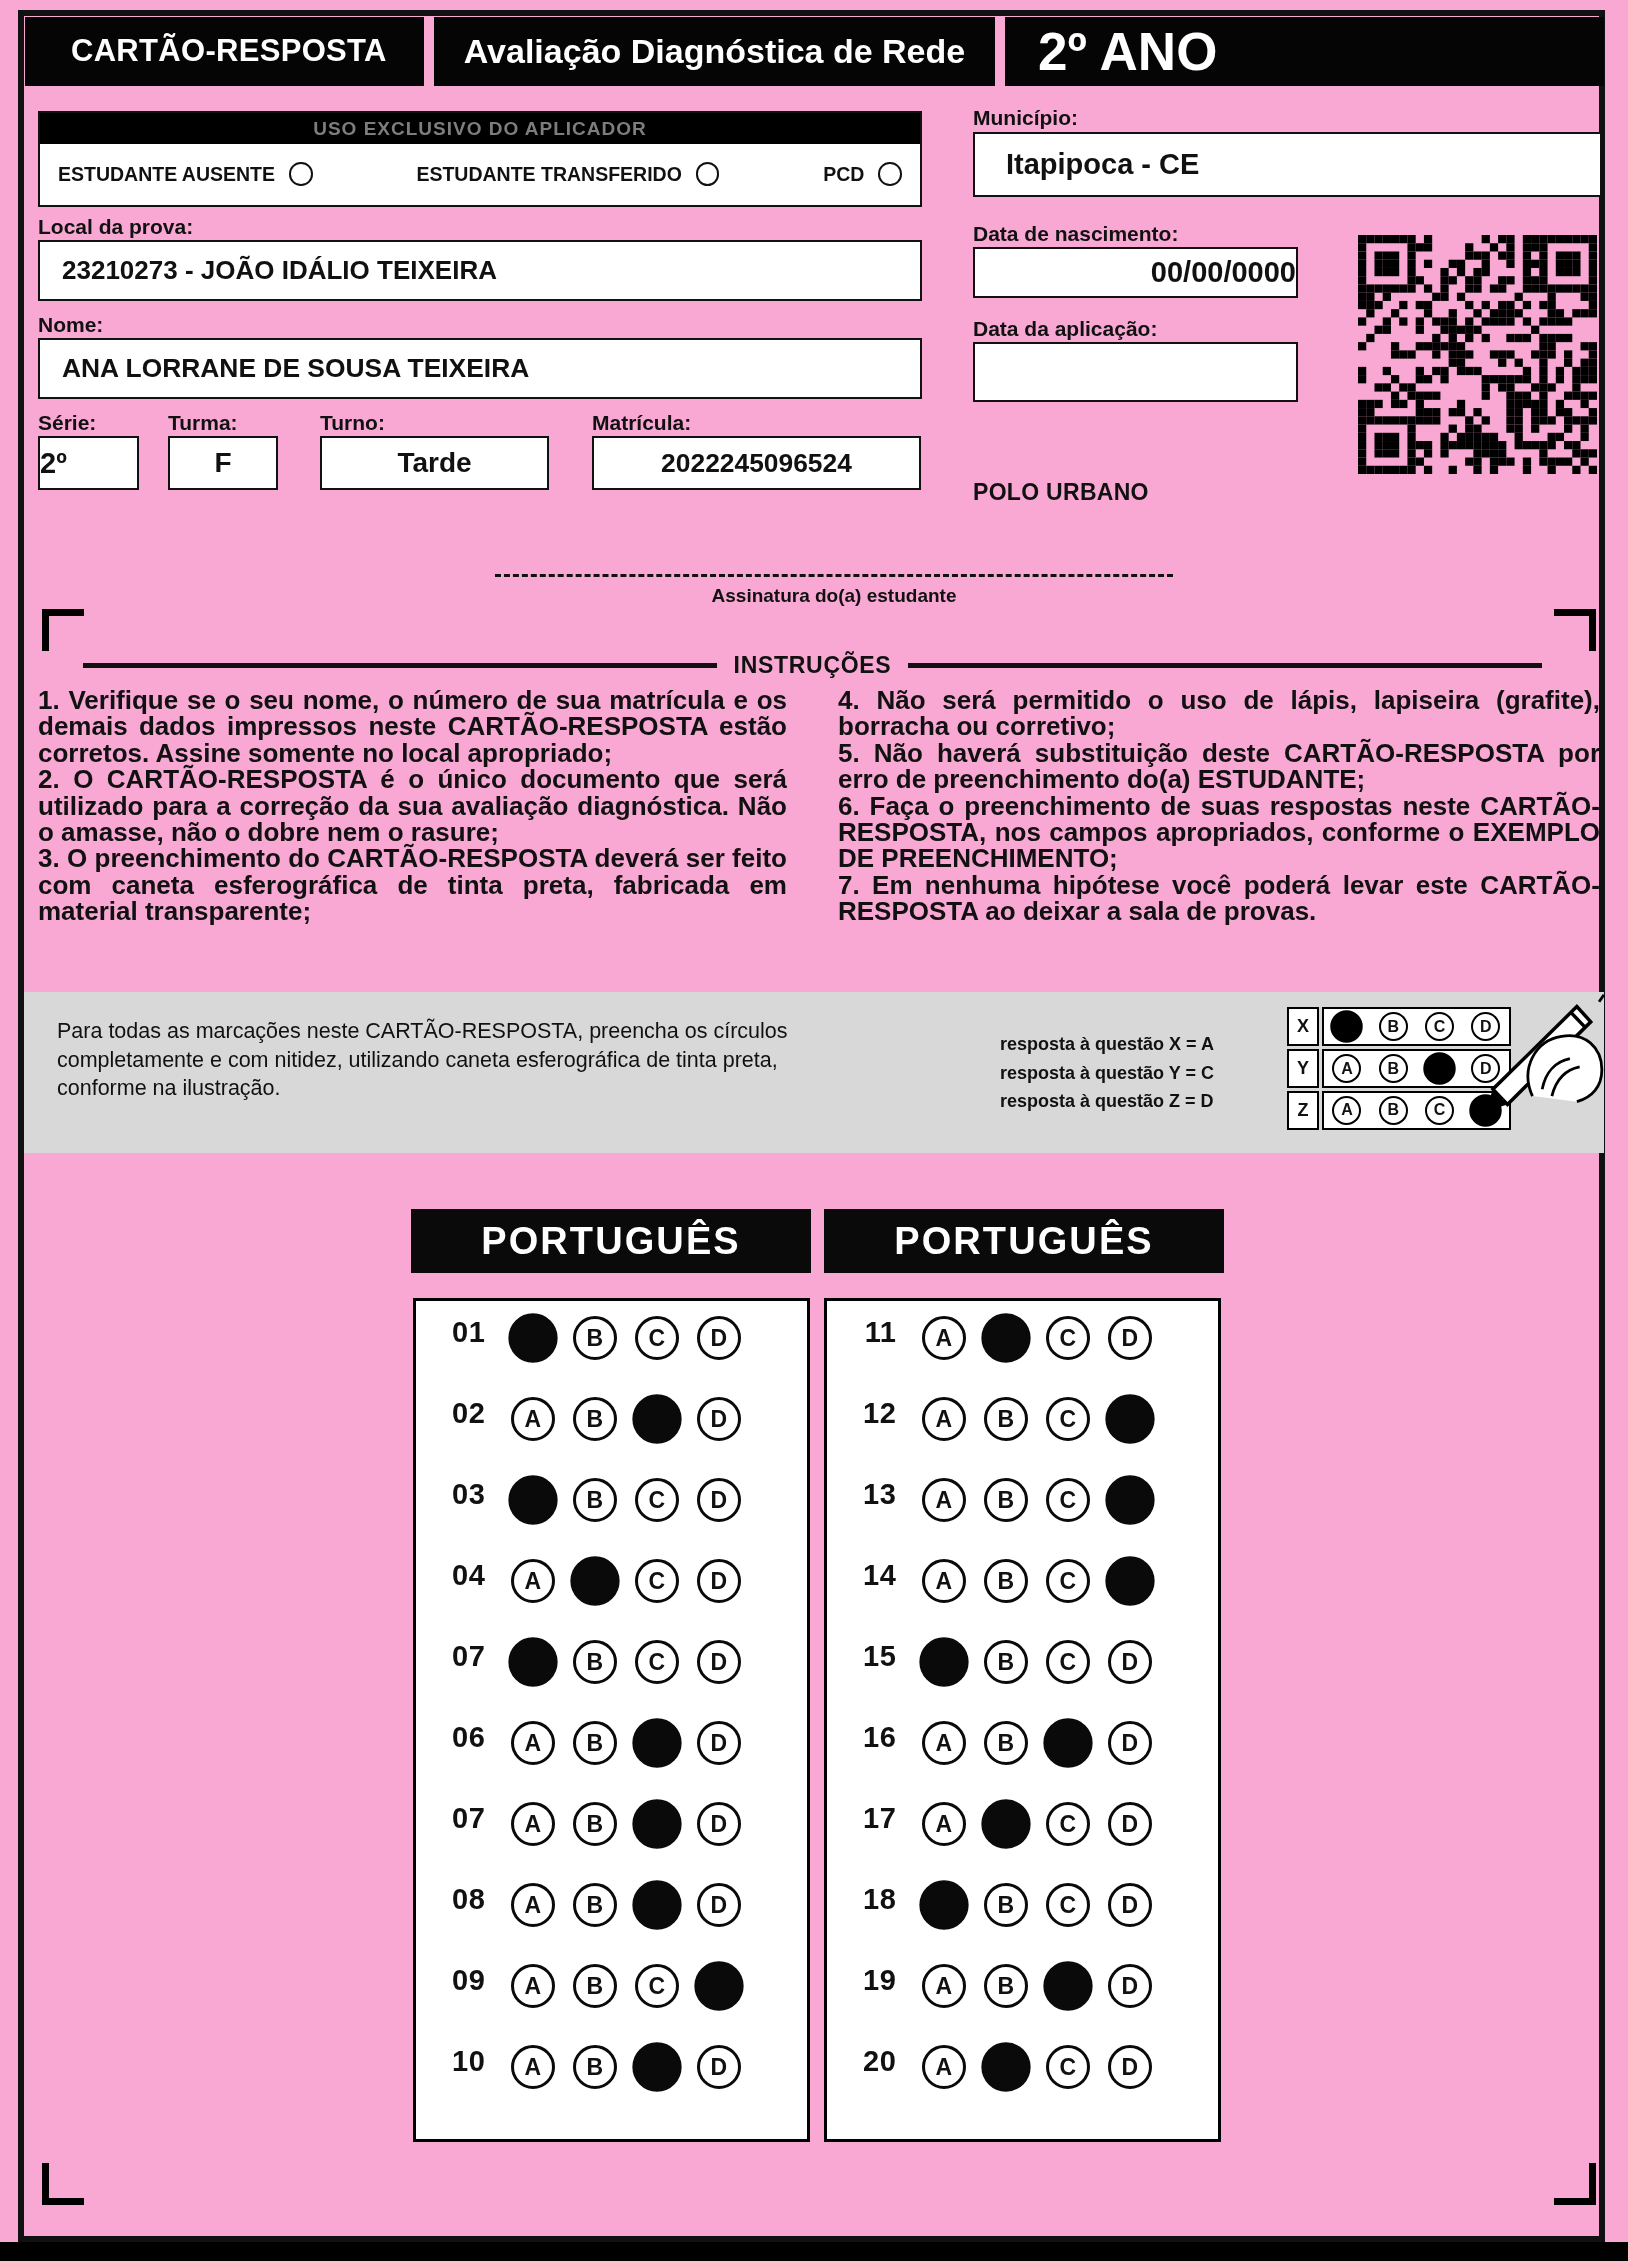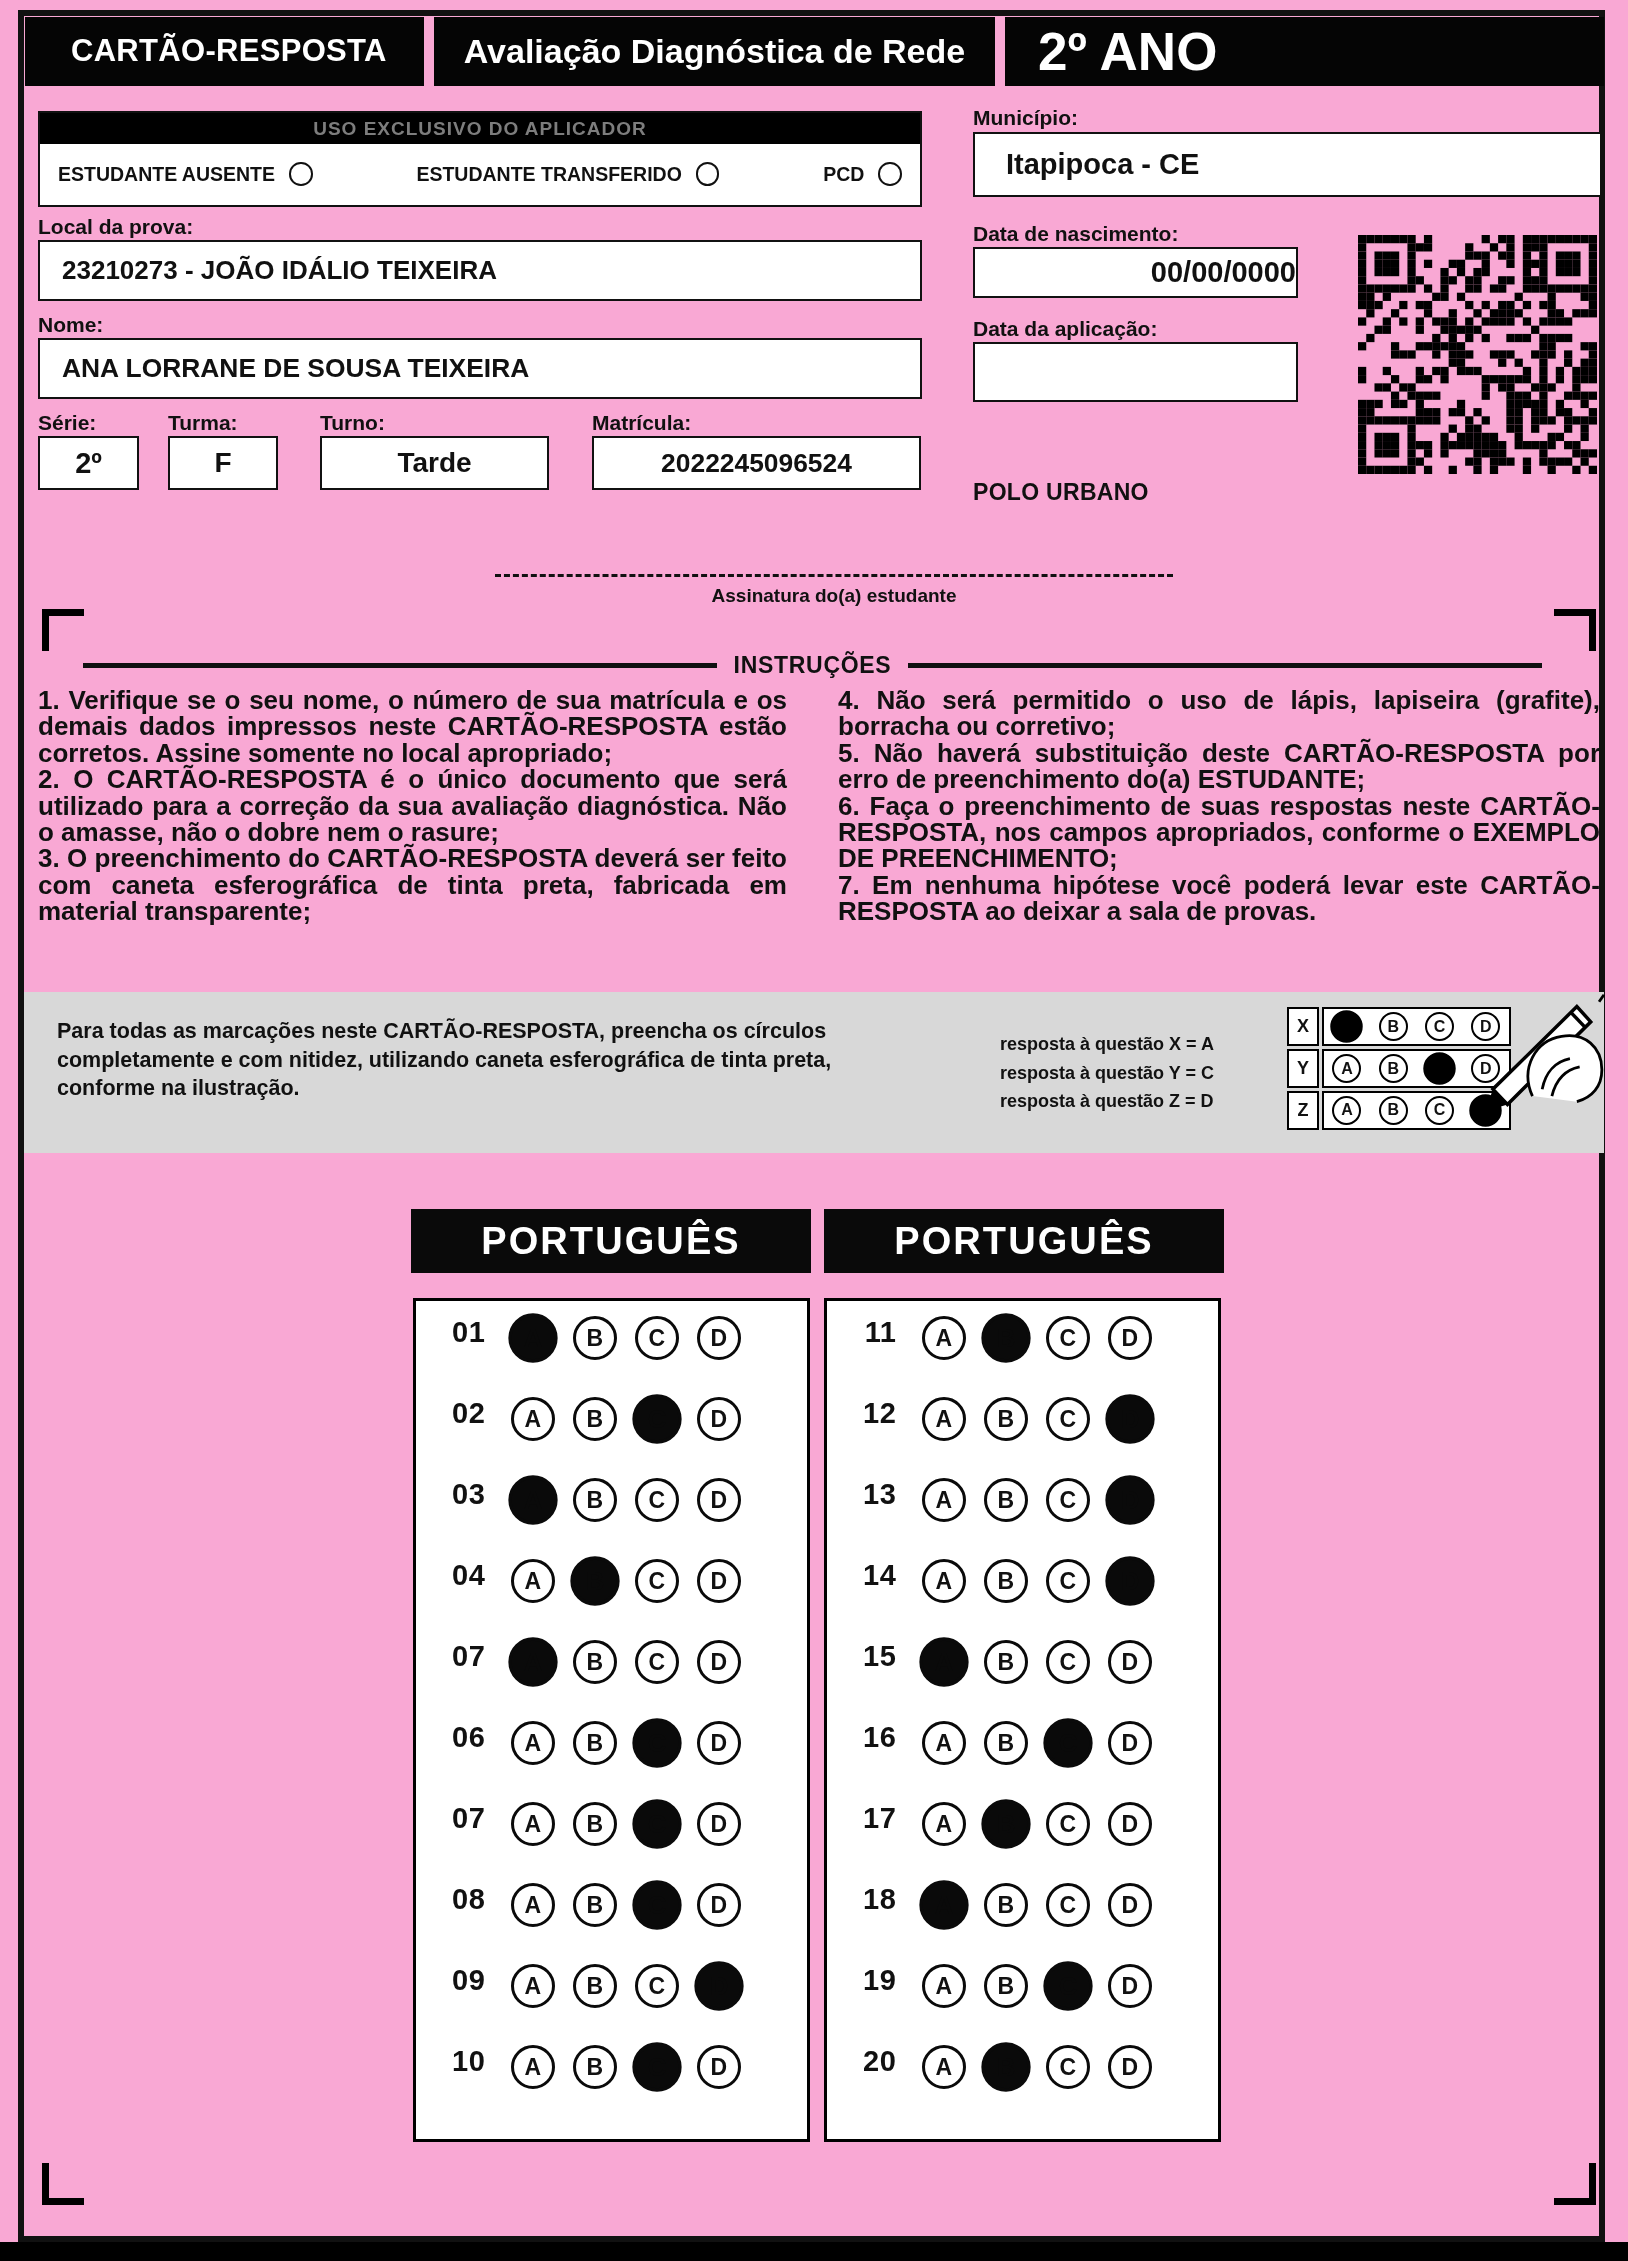--- a/index.html
+++ b/index.html
@@ -22,21 +22,21 @@
   .radio{width:23.6px;height:23.6px;border:2.1px solid var(--ink,#111);border-radius:50%;margin-left:14px;background:#fff}
 
   
   .lbl{position:absolute;font-size:21px;font-weight:700;white-space:nowrap}
   .box{position:absolute;border:2.8px solid var(--ink,#111);display:flex;align-items:center;font-weight:700;background:#fff;white-space:nowrap}
   .b-municipio{left:973px;top:132px;width:629px;height:65px;font-size:29px;padding-left:31px}
   .b-local{left:38px;top:240px;width:884px;height:61px;font-size:26px;padding-left:22px}
   .b-nasc{left:973px;top:247px;width:325px;height:51px;font-size:29px;justify-content:flex-end;border-width:2.1px}
   .b-nome{left:38px;top:338px;width:884px;height:61px;font-size:26.4px;padding-left:22px}
   .b-aplic{left:973px;top:342px;width:325px;height:60px;border-width:2.1px}
-  .b-serie{left:38px;top:436px;width:101px;height:54px;font-size:29px;justify-content:center}
+  .b-serie{left:38px;top:436px;width:101px;height:54px;font-size:29px;justify-content:flex-start}
   .b-turma{left:168px;top:436px;width:110px;height:54px;font-size:28px;justify-content:center}
   .b-turno{left:320px;top:436px;width:229px;height:54px;font-size:28px;justify-content:center}
   .b-matric{left:592px;top:436px;width:329px;height:54px;font-size:26.4px;justify-content:center}
   .polo{position:absolute;left:973px;top:479px;font-size:23px;font-weight:700;letter-spacing:0.3px}
 
   .qr{position:absolute;left:1355px;top:235px;width:245px;height:239px}
 
   
   .sig-line{position:absolute;left:495px;top:574px;width:678px;border-top:3.5px dashed var(--ink,#111)}
   .sig-label{position:absolute;left:495px;top:585px;width:678px;text-align:center;font-size:19px;font-weight:700}
@@ -52,21 +52,21 @@
   .instr-head{position:absolute;left:83px;top:652px;width:1459px;display:flex;align-items:center;gap:16.7px}
   .instr-head .line{flex:1;height:4.9px;background:var(--ink,#111)}
   .instr-head .t{font-size:23px;font-weight:700;letter-spacing:0.7px}
   .instr-col{position:absolute;top:687px;font-size:26px;font-weight:700;line-height:26.4px;text-align:justify}
   .instr-left{left:38px;width:749px}
   .instr-right{left:838px;width:762px}
   .instr-col p{margin:0}
 
   
   .example{position:absolute;left:24px;top:992px;width:1580px;height:161px;background:var(--panel,#d8d8d8)}
-  .example-text{position:absolute;left:33px;top:25px;width:810px;font-size:21.5px;font-weight:700;line-height:28.5px}
+  .example-text{position:absolute;left:33px;top:25px;width:810px;font-size:21.5px;font-weight:400;line-height:28.5px}
   .example-legend{position:absolute;left:976px;top:38px;width:278px;font-size:18px;font-weight:700;line-height:28.5px}
   .example-legend p{margin:0}
   .ex-grid{position:absolute;left:1263px;top:15.3px}
   .ex-row{display:flex;margin-bottom:2.8px}
   .ex-label{width:32px;height:39px;border:2.1px solid #000;background:#fff;display:flex;align-items:center;justify-content:center;
             font-size:18px;font-weight:700;margin-right:2.8px}
   .ex-opts{width:189px;height:39px;border:2.1px solid #000;background:#fff;display:flex;align-items:center;justify-content:space-around}
   .ex-bubble{width:29px;height:29px;border:2.1px solid #000;border-radius:50%;display:flex;align-items:center;justify-content:center;
              font-size:16px;font-weight:700;background:#fff}
   .ex-bubble.filled{background:#000;color:#000;transform:scale(1.12)}

